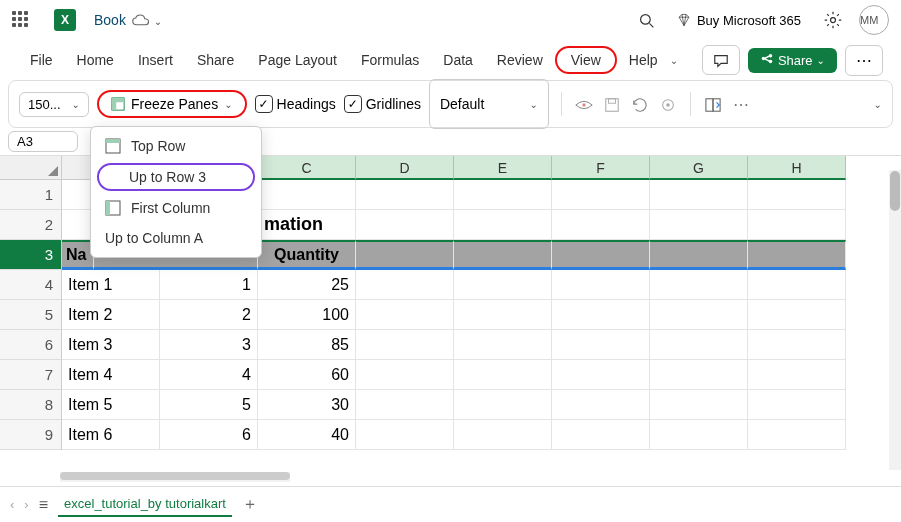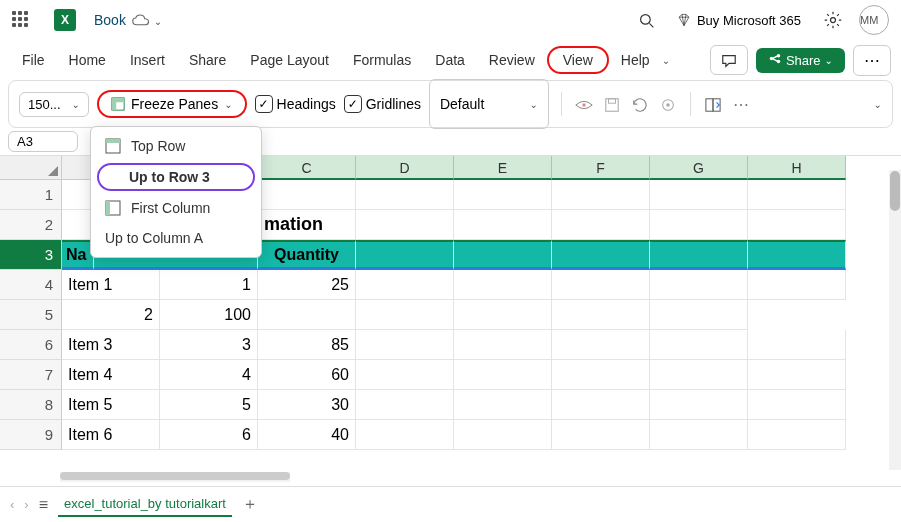--- a/index.html
+++ b/index.html
@@ -13,21 +13,21 @@
     .book-name { margin-left: 18px; font-size: 14px; color: #0c4a6e; }
     .cloud-icon { margin-left: 6px; color: #666; font-size: 14px; }
     .titlebar-spacer { flex: 1; }
     .search-icon { color: #333; margin-right: 22px; }
     .buy365 { display: flex; align-items: center; gap: 6px; font-size: 13px; margin-right: 22px; }
     .diamond-icon { width: 14px; height: 14px; }
     .settings-gear { margin-right: 16px; }
     .avatar { width: 30px; height: 30px; border-radius: 50%; border: 1px solid #aaa; display: flex; align-items: center; font-size: 11px; color: #555; }
 
     
-    .menubar { display: flex; align-items: center; padding: 0 10px; height: 40px; }
+    .menubar { display: flex; align-items: center; padding: 0 18px; height: 40px; }
     .menu-item { padding: 6px 12px; font-size: 14px; color: #333; cursor: pointer; border-radius: 4px; }
     .menu-item.active { position: relative; }
     .highlight-red-oval { border: 2.5px solid #e11; border-radius: 18px; padding: 4px 14px; }
     .menubar-spacer { flex: 1; }
     .comment-btn { border: 1px solid #ccc; border-radius: 6px; padding: 5px 10px; margin-right: 8px; }
     .share-btn { background: #107c41; color: #fff; border-radius: 6px; padding: 5px 12px; display: flex; align-items: center; gap: 4px; font-size: 13px; }
     .ellipsis-btn { border: 1px solid #ccc; border-radius: 6px; padding: 5px 10px; margin-left: 8px; }
 
     
     .ribbon { display: flex; align-items: center; padding: 6px 10px; height: 48px; border: 1px solid #ddd; border-radius: 8px; margin: 0 8px; gap: 8px; }
@@ -54,29 +54,29 @@
     .col-h { flex: 0 0 98px; text-align: center; background: #d4ead9; color: #333; border-right: 1px solid #bbb; border-bottom: 2px solid #107c41; font-size: 14px; line-height: 24px; }
 
     .row { display: flex; height: 30px; }
     .row-h { width: 62px; text-align: right; padding-right: 8px; background: #f6f6f6; border-right: 1px solid #ccc; border-bottom: 1px solid #ddd; font-size: 15px; color: #555; line-height: 30px; }
     .row-h.selected { background: #107c41; color: #fff; }
     .cell { flex: 0 0 98px; border-right: 1px solid #e4e4e4; border-bottom: 1px solid #e4e4e4; padding: 3px 6px; font-size: 16px; color: #000; display: flex; align-items: center; }
     .cell.num { justify-content: flex-end; }
     .cell.header { justify-content: center; font-weight: 600; }
 
     .row.title .cell { font-weight: 600; font-size: 18px; }
-    .row.sel .cell { background: #14b8a6; border-bottom: 3px solid #2a7fde; border-top: 2px solid #107c41; }
+    .row.sel .cell { background: #a3a3a3; border-bottom: 3px solid #2a7fde; border-top: 2px solid #107c41; }
     .row.sel .cell:first-of-type { border-left: 2px solid #107c41; }
 
     
     .dropdown { position: absolute; left: 90px; top: 126px; width: 172px; background: #fff; border: 1px solid #ccc; border-radius: 6px; box-shadow: 0 4px 16px rgba(0,0,0,0.15); padding: 4px 0; z-index: 100; }
     .dd-item { display: flex; align-items: center; gap: 10px; padding: 7px 14px; font-size: 14px; color: #333; cursor: pointer; }
     .dd-item.noicon { }
     .dd-item svg { width: 16px; height: 16px; flex-shrink: 0; }
-    .dd-highlight { border: 2.5px solid #7a3fe0; border-radius: 14px; margin: 2px 6px; padding: 4px 10px 4px 30px; font-weight: bold; }
+    .dd-highlight { border: 2.5px solid #7a3fe0; border-radius: 14px; margin: 2px 6px; padding: 4px 10px 4px 30px; }
 
     
     .vscroll { position: absolute; right: 0; top: 170px; width: 12px; height: 300px; background: #f2f2f2; }
     .vscroll-thumb { width: 10px; height: 40px; background: #bbb; border-radius: 5px; margin: 1px; }
     .hscroll { position: absolute; left: 60px; bottom: 40px; width: 230px; height: 10px; background: #f2f2f2; }
     .hscroll-thumb { height: 8px; width: 230px; background: #ccc; border-radius: 5px; }
 
     
     .sheetbar { position: absolute; bottom: 0; left: 0; right: 0; height: 36px; display: flex; align-items: center; padding: 0 10px; border-top: 1px solid #ddd; background: #fff; gap: 10px; }
     .sheet-nav { color: #aaa; font-size: 13px; }
@@ -284,20 +284,21 @@
     <div class="cell num" style="flex:0 0 98px">1</div>
     <div class="cell num">25</div>
     <div class="cell"></div>
       <div class="cell"></div>
       <div class="cell"></div>
       <div class="cell"></div>
       <div class="cell"></div>
   </div>
   <div class="row">
     <div class="row-h">5</div>
+    <div class="cell" style="flex:0 0 98px">Item 2</div>
     <div class="cell num" style="flex:0 0 98px">2</div>
     <div class="cell num">100</div>
     <div class="cell"></div>
       <div class="cell"></div>
       <div class="cell"></div>
       <div class="cell"></div>
       <div class="cell"></div>
   </div>
   <div class="row">
     <div class="row-h">6</div>

